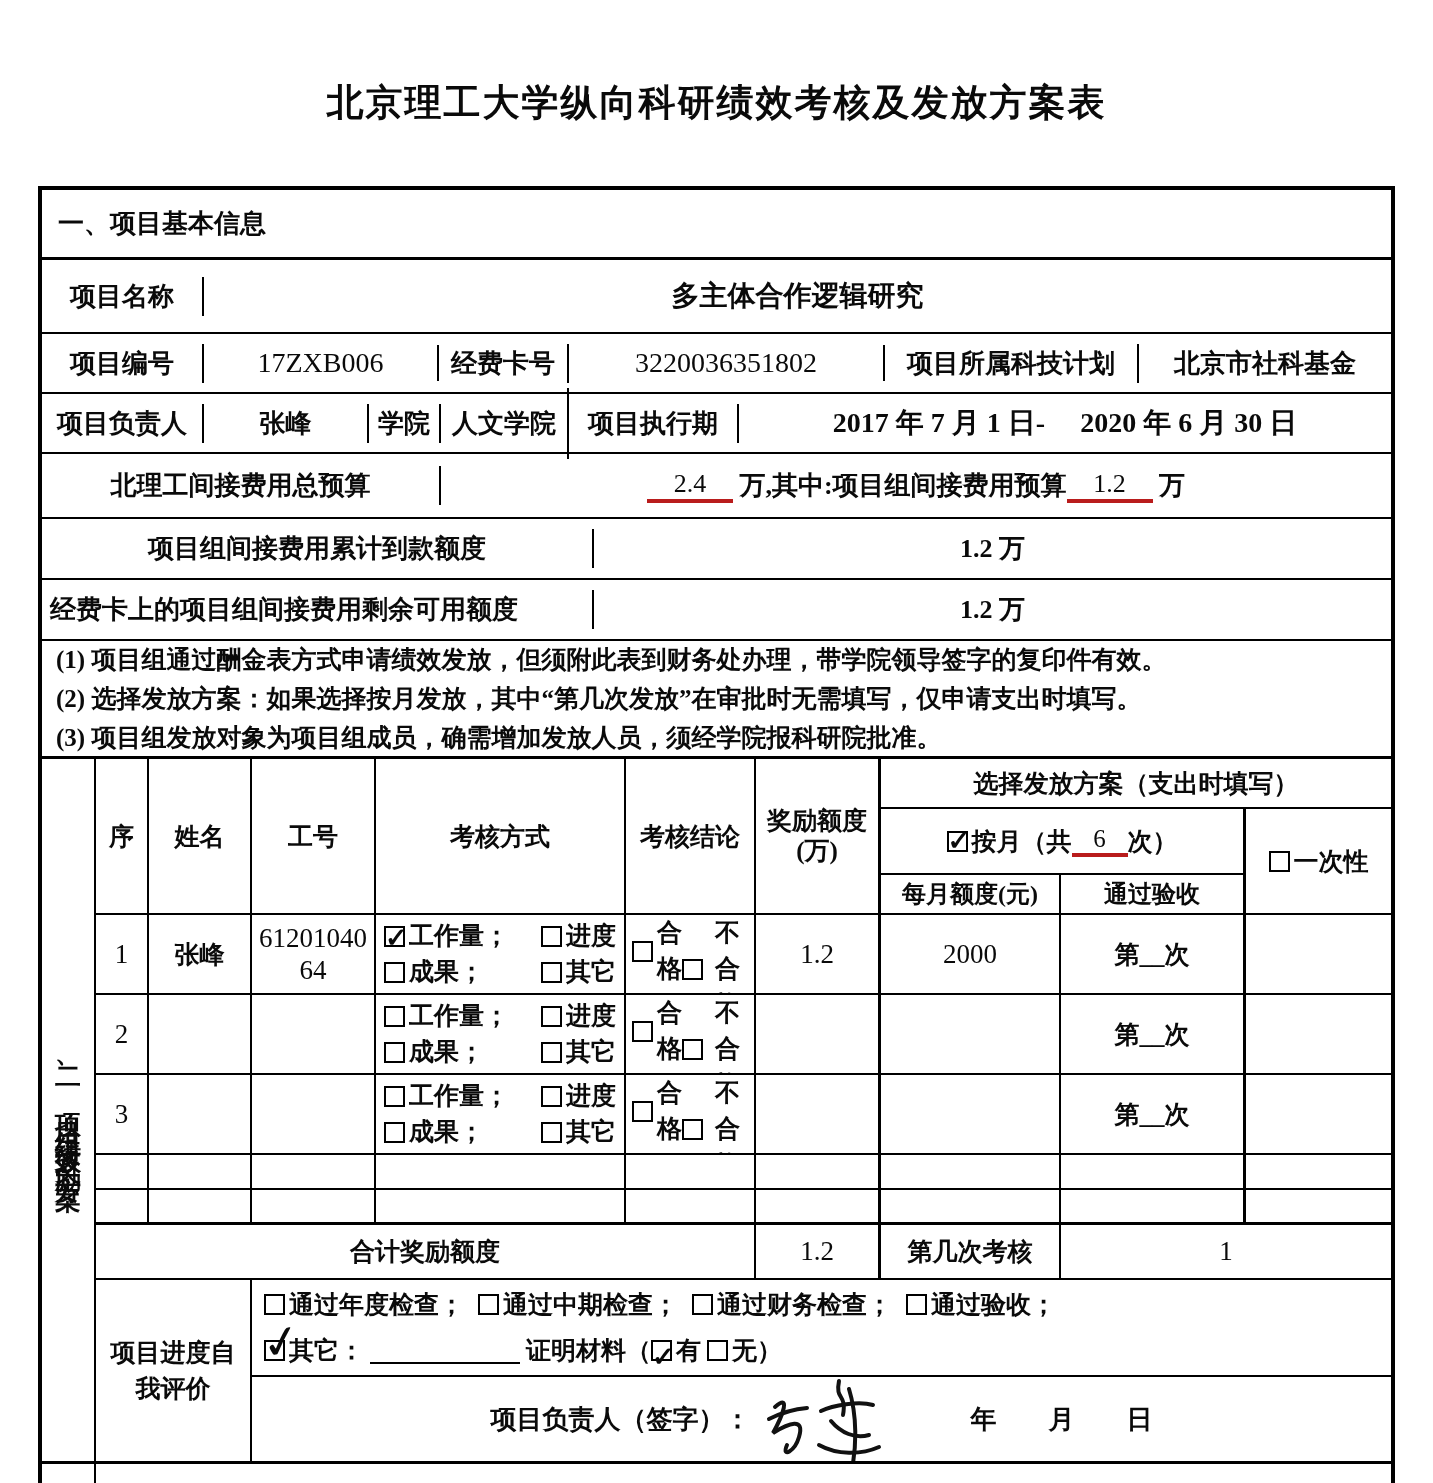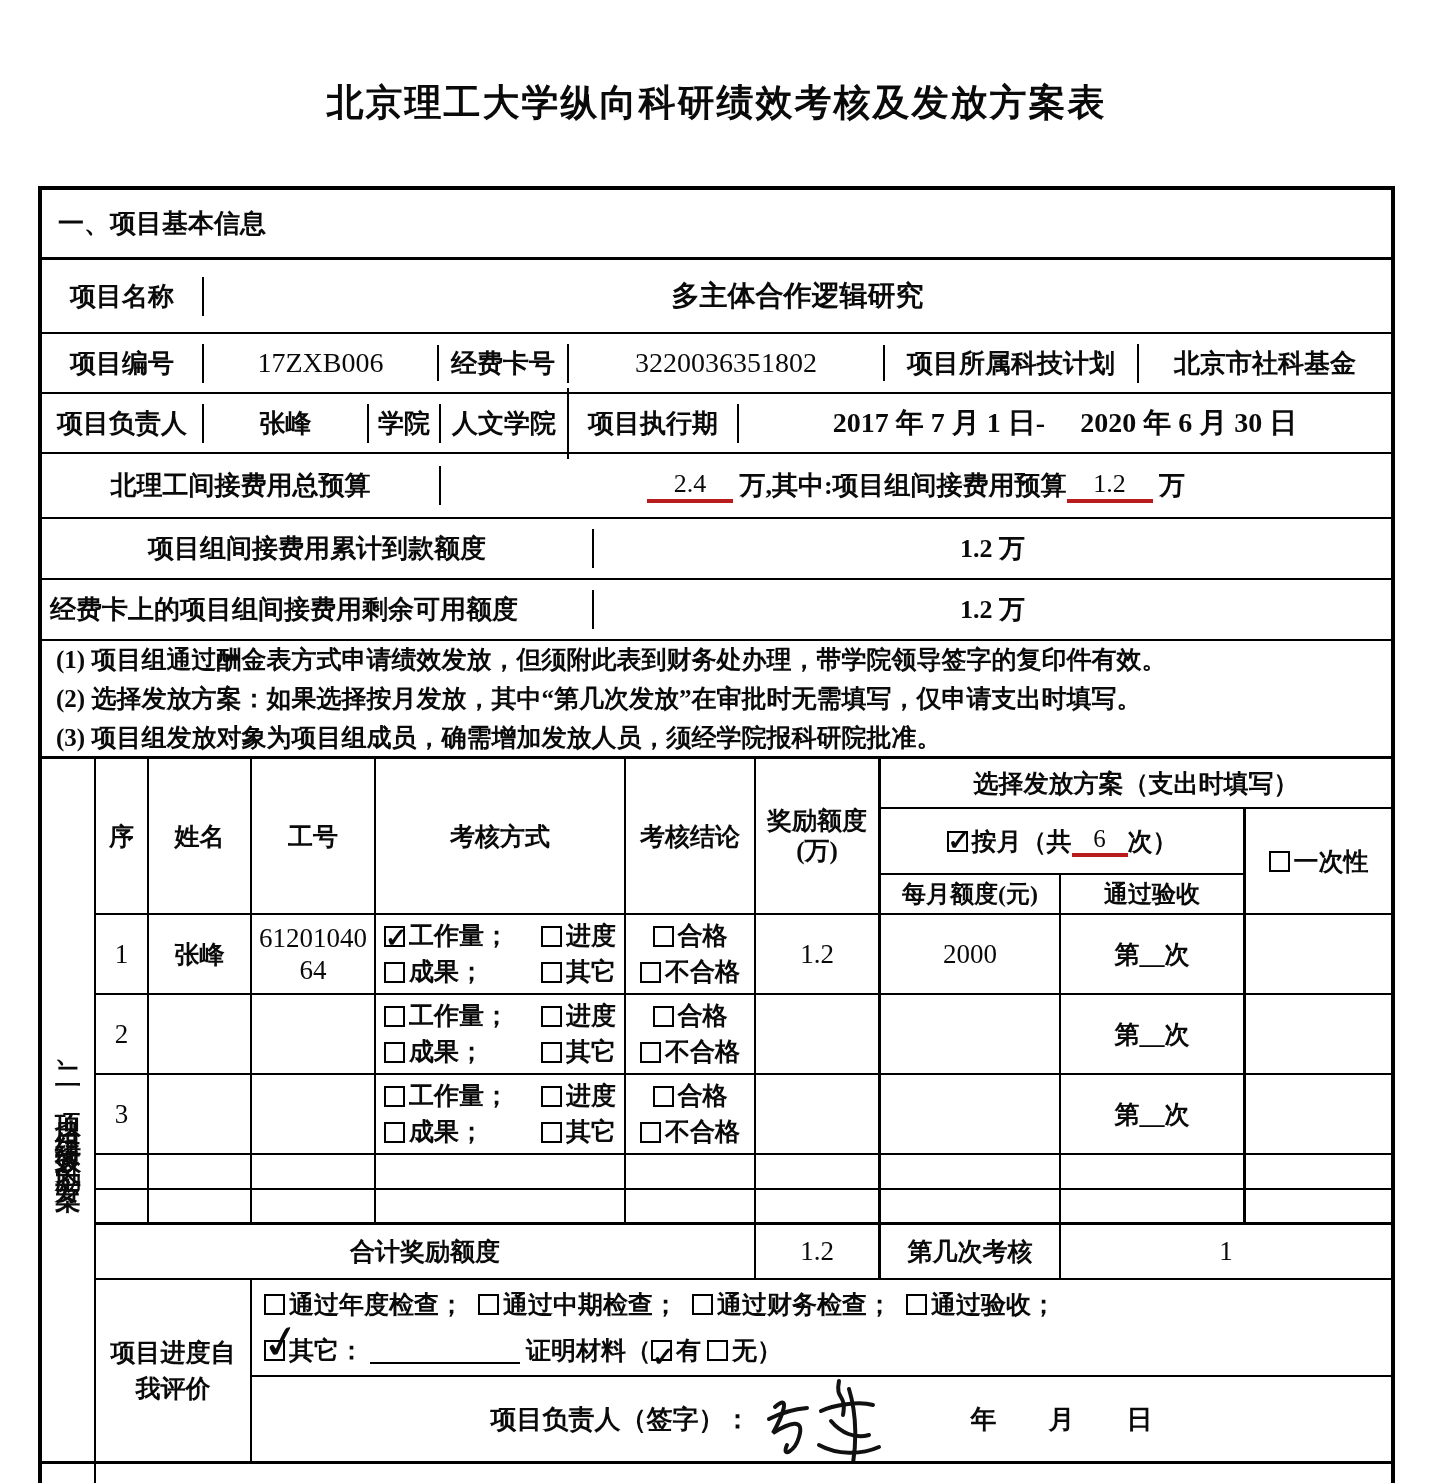--- a/index.html
+++ b/index.html
@@ -44,21 +44,21 @@
   .vtext{writing-mode:vertical-lr;text-orientation:upright;letter-spacing:9px;font-size:26px;font-weight:bold;}
   
   .cb{display:inline-block;width:21px;height:21px;border:2px solid #000;box-sizing:border-box;
       vertical-align:-3px;margin-right:4px;position:relative;flex:none;}
   .cb.ck::after{content:"✓";position:absolute;left:-1px;top:-8px;font-size:27px;font-weight:bold;}
   .cb.hand::after{content:"✓";position:absolute;left:-4px;top:-22px;font-size:46px;font-weight:normal;
                   transform:rotate(-10deg);}
   .method{flex-direction:column;align-items:stretch;justify-content:center;padding:0 8px;}
   .mline{display:flex;justify-content:space-between;align-items:center;line-height:36px;white-space:nowrap;}
   .mitem{display:flex;align-items:center;}
-  .concl{flex-direction:column;align-items:center;justify-content:center;padding:0 6px;line-height:36px;}
+  .concl{flex-direction:row;align-items:flex-start;justify-content:center;padding:0 6px;line-height:36px;}
   .wrap2{flex-direction:column;line-height:30px;}
   .selfchk{flex-direction:column;align-items:flex-start;justify-content:center;padding:4px 12px;line-height:46px;font-size:25px;}
   .chkline{display:flex;align-items:center;flex-wrap:nowrap;white-space:nowrap;}
   .chkline .gap{width:14px;}
   .ublank{display:inline-block;border-bottom:2px solid #000;width:150px;height:24px;margin:0 6px;}
   .signrow{justify-content:center;position:relative;}
   .signline{display:flex;align-items:center;white-space:pre;font-size:26px;font-weight:bold;}
   .sig{margin:0 10px;position:relative;top:6px;}
   .datepart{margin-left:70px;}
   .strip{display:flex;height:22px;}

